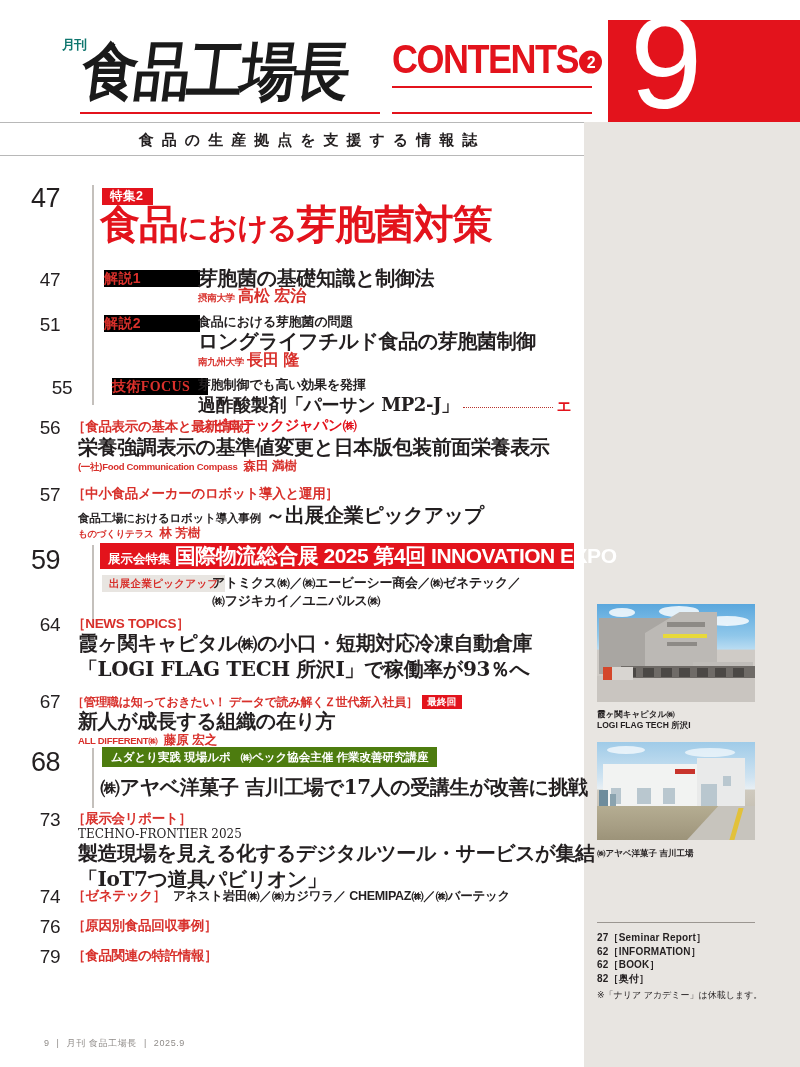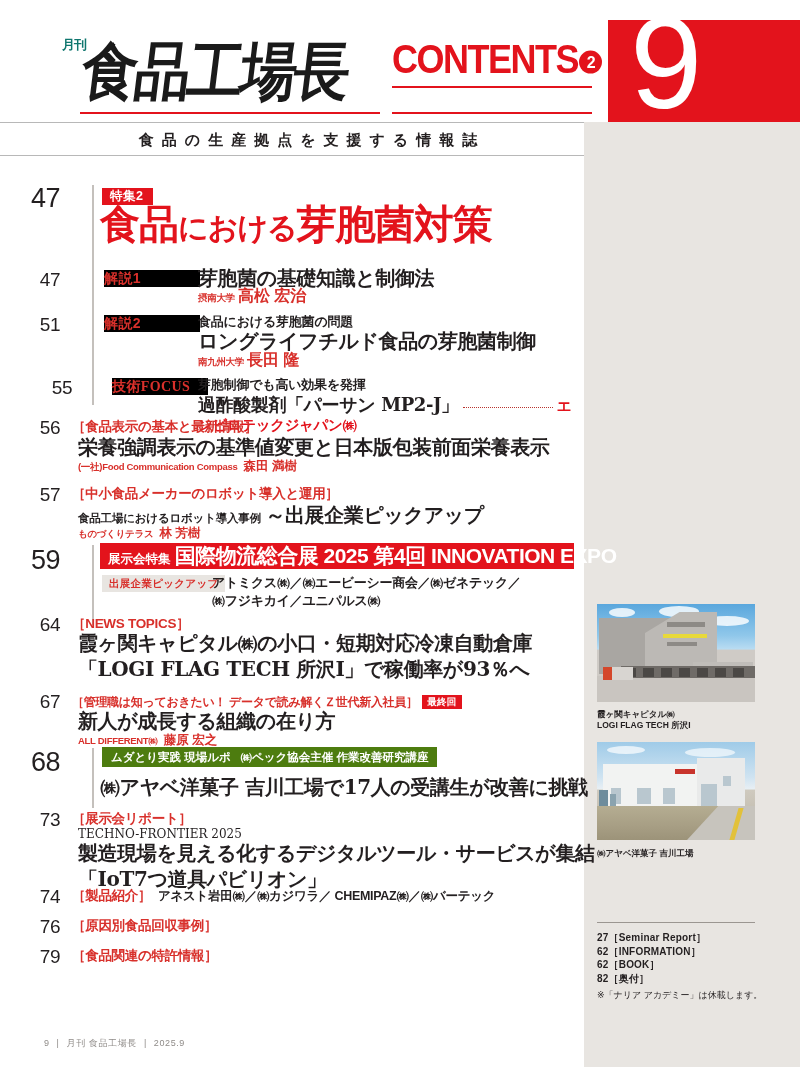--- a/index.html
+++ b/index.html
@@ -382,21 +382,21 @@
     <div class="row" style="height:0;">
       <div class="pno pno-md" style="top:650px;">73</div>
       <div class="brk" style="position:absolute;left:72px;top:650px;">［展示会リポート］</div>
       <div style="position:absolute;left:78px;top:666px;font-family:'DejaVu Serif','Liberation Serif',serif;font-size:12px;line-height:16px;color:#231f20;letter-spacing:0px;">TECHNO-FRONTIER 2025</div>
       <div class="main-t" style="position:absolute;left:78px;top:681px;">製造現場を見える化するデジタルツール・サービスが集結</div>
       <div class="main-t" style="position:absolute;left:78px;top:707px;">「IoT7つ道具パビリオン」</div>
     </div>
 
     <div class="row" style="height:0;">
       <div class="pno pno-md" style="top:727px;">74</div>
-      <div class="prod" style="position:absolute;left:72px;top:727px;"><span class="k">［製品紹介］</span>&nbsp;&nbsp;<span class="v">アネスト岩田㈱／㈱カジワラ／ CHEMIPAZ㈱／㈱バーテック</span></div>
+      <div class="prod" style="position:absolute;left:72px;top:727px;"><span class="k">［ゼネテック］</span>&nbsp;&nbsp;<span class="v">アネスト岩田㈱／㈱カジワラ／ CHEMIPAZ㈱／㈱バーテック</span></div>
 
       <div class="pno pno-md" style="top:757px;">76</div>
       <div class="prod" style="position:absolute;left:72px;top:757px;"><span class="k">［原因別食品回収事例］</span></div>
 
       <div class="pno pno-md" style="top:787px;">79</div>
       <div class="prod" style="position:absolute;left:72px;top:787px;"><span class="k">［食品関連の特許情報］</span></div>
     </div>
 
   </div>
 

